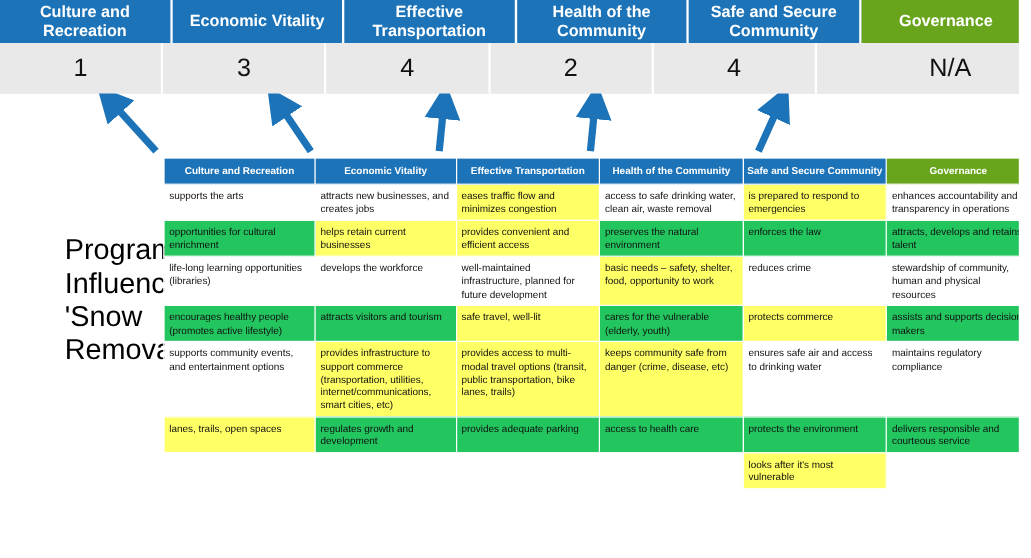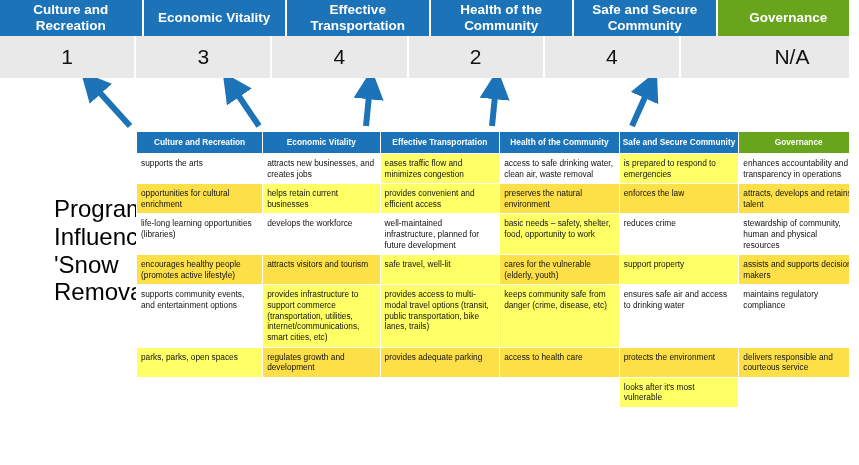--- a/index.html
+++ b/index.html
@@ -98,21 +98,21 @@
   .matrix th.gov { background: #68a51c; }
   .matrix td {
     font-size: 8.3px;
     color: #111111;
     vertical-align: top;
     padding: 4px 4px;
     border: 1px solid #ffffff;
     line-height: 1.28;
     background: #ffffff;
   }
-  .matrix tr.alt td { background: #fde047; }
+  .matrix tr.alt td { background: #22c55e; }
   .matrix td.hl { background: #ffff66 !important; }
   .matrix td.empty { background: #ffffff !important; border: none; }
   .matrix tr.alt td.empty { background: #ffffff !important; }
 
   
   col.c0 { width: 116px; }
   col.c1 { width: 108px; }
   col.c2 { width: 110px; }
   col.c3 { width: 110px; }
   col.c4 { width: 110px; }
@@ -198,33 +198,33 @@
         <td>well-maintained infrastructure, planned for future development</td>
         <td class="hl">basic needs – safety, shelter, food, opportunity to work</td>
         <td>reduces crime</td>
         <td>stewardship of community, human and physical resources</td>
       </tr>
       <tr class="alt">
         <td>encourages healthy people (promotes active lifestyle)</td>
         <td>attracts visitors and tourism</td>
         <td class="hl">safe travel, well-lit</td>
         <td>cares for the vulnerable (elderly, youth)</td>
-        <td class="hl">support property</td>
+        <td class="hl">protects commerce</td>
         <td>assists and supports decision makers</td>
       </tr>
       <tr>
         <td>supports community events, and entertainment options</td>
         <td class="hl">provides infrastructure to support commerce (transportation, utilities, internet/communications, smart cities, etc)</td>
         <td class="hl">provides access to multi-modal travel options (transit, public transportation, bike lanes, trails)</td>
         <td class="hl">keeps community safe from danger (crime, disease, etc)</td>
         <td>ensures safe air and access to drinking water</td>
         <td>maintains regulatory compliance</td>
       </tr>
       <tr class="alt">
-        <td class="hl">parks, parks, open spaces</td>
+        <td class="hl">lanes, trails, open spaces</td>
         <td>regulates growth and development</td>
         <td>provides adequate parking</td>
         <td>access to health care</td>
         <td>protects the environment</td>
         <td>delivers responsible and courteous service</td>
       </tr>
       <tr class="alt">
         <td class="empty"></td>
         <td class="empty"></td>
         <td class="empty"></td>

